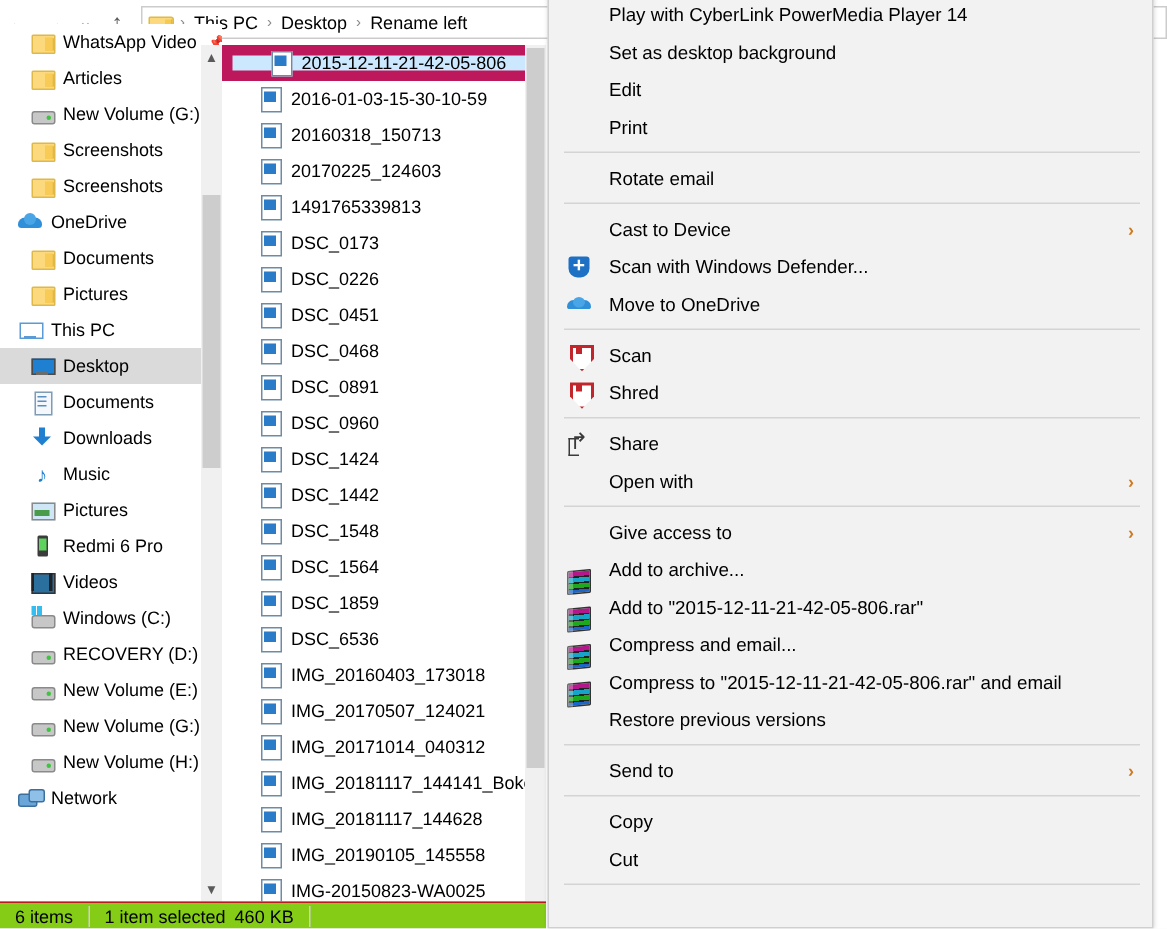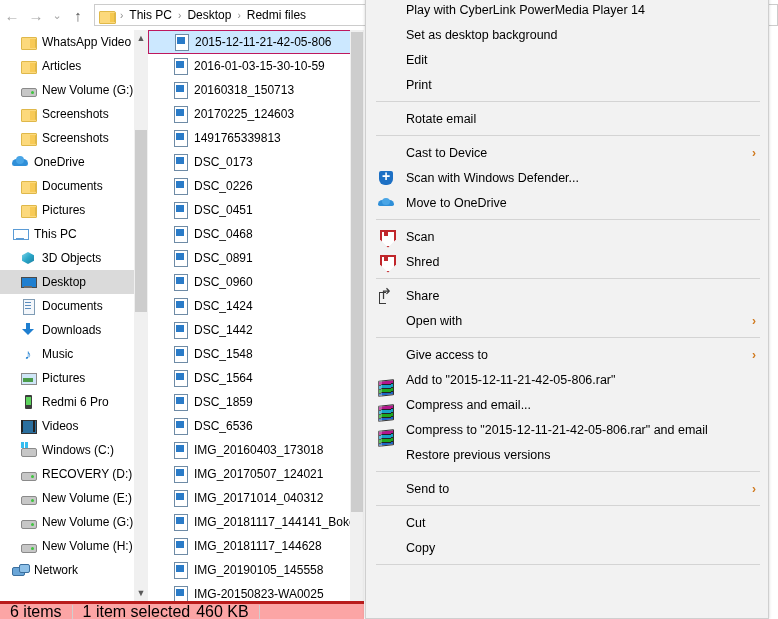--- a/index.html
+++ b/index.html
@@ -40,21 +40,21 @@
     content:""; position:absolute; left:0; top:2px; width:15px; height:11px;
     background:#fcd97c; border:1px solid #e0b949; border-radius:1px 2px 1px 1px;
   }
   .folder-mini:after{
     content:""; position:absolute; left:11px; top:4px; width:4px; height:9px;
     background:#f6c94f; border-right:1px solid #e0b949;
   }
 
   
   .sidebar {
-    position:absolute; left:0; top:30px; width: 148px; height: 571px;
+    position:absolute; left:0; top:16px; width: 148px; height: 571px;
     background: #ffffff; overflow: hidden;
   }
   .side-item {
     height: 24px; display:flex; align-items:center; gap:6px;
     padding-left: 6px; font-size: 12px; color:#000; white-space: nowrap;
   }
   .side-item.indent1 { padding-left: 12px; }
   .side-item.indent2 { padding-left: 20px; }
   .side-item.selected { background:#dadada; }
   .side-ico { width:16px; height:16px; flex:0 0 auto; position:relative; }
@@ -197,21 +197,21 @@
 
   
   .filelist {
     position:absolute; left:148px; top:30px; width:216px; height:571px;
     background:#fff; overflow:hidden;
   }
   .file-row {
     height: 24px; display:flex; align-items:center; gap:6px;
     padding-left: 24px; font-size:12px; white-space:nowrap;
   }
-  .file-row.selected { background:#cce8ff; border:1px solid #be185d; height:24px; }
+  .file-row.selected { background:#cce8ff; border:7px solid #be185d; height:24px; }
   .file-ico { width:16px; height:16px; position:relative; flex:0 0 auto; }
   .file-ico:before{
     content:""; position:absolute; left:2px; top:0px; width:12px; height:15px;
     background:#ffffff; border:1px solid #6e8ba6;
   }
   .file-ico:after{
     content:""; position:absolute; left:4px; top:3px; width:8px; height:7px;
     background:#2a7bc8;
   }
 
@@ -220,22 +220,22 @@
     position:absolute; left:350px; top:30px; width:14px; height:571px;
     background:#f0f0f0;
   }
   .list-scroll .thumb {
     position:absolute; left:1px; top:2px; width:12px; height:480px; background:#cdcdcd;
   }
 
   
   .statusbar {
     position:absolute; left:0; top:601px; width:364px; height:18px;
-    background:#fca5a5; border-top:3px solid #b91c1c;
-    display:flex; align-items:center; font-size:16px; color:#000;
+    background:#84cc16; border-top:1px solid #b91c1c;
+    display:flex; align-items:center; font-size:12px; color:#000;
   }
   .status-seg { padding: 0 10px; height:18px; display:flex; align-items:center; }
   .status-div { width:1px; height:14px; background:#cfcfcf; }
 
   
   .ctxmenu {
     position:absolute; left:365px; top:-4px; width:404px; height:623px;
     background:#f2f2f2; border:1px solid #cfcfcf;
     font-size:12.5px; color:#000;
     box-shadow: 0 0 3px rgba(0,0,0,0.18);
@@ -316,21 +316,21 @@
     <div class="nav-btn">→</div>
     <div class="nav-btn small">⌄</div>
     <div class="nav-btn enabled">↑</div>
     <div class="addr">
       <span class="folder-mini"></span>
       <span class="crumb-sep">›</span>
       <span class="crumb">This PC</span>
       <span class="crumb-sep">›</span>
       <span class="crumb">Desktop</span>
       <span class="crumb-sep">›</span>
-      <span class="crumb">Redmi files</span>
+      <span class="crumb">Rename left</span>
     </div>
   </div>
 
   <div class="sidebar" id="sidebar">
       <div class="side-item indent2">
         <span class="side-ico ic-folder"></span>
         <span>WhatsApp Video</span>
         <span class="pin" style="font-size: 9px;">📌</span>
       </div>
       <div class="side-item indent2">
@@ -357,24 +357,20 @@
         <span class="side-ico ic-folder"></span>
         <span>Documents</span>
       </div>
       <div class="side-item indent2">
         <span class="side-ico ic-folder"></span>
         <span>Pictures</span>
       </div>
       <div class="side-item indent1">
         <span class="side-ico ic-pc"></span>
         <span>This PC</span>
-      </div>
-      <div class="side-item indent2">
-        <span class="side-ico ic-cube"></span>
-        <span>3D Objects</span>
       </div>
       <div class="side-item indent2 selected">
         <span class="side-ico ic-desktop"></span>
         <span>Desktop</span>
       </div>
       <div class="side-item indent2">
         <span class="side-ico ic-doc"></span>
         <span>Documents</span>
       </div>
       <div class="side-item indent2">
@@ -592,42 +588,46 @@
           <span>Open with</span>
           <span class="chev">›</span>
         </div>
         <div class="sep"></div>
         <div class="mi">
           <span>Give access to</span>
           <span class="chev">›</span>
         </div>
         <div class="mi">
           <span class="mico rar"></span>
+          <span>Add to archive...</span>
+        </div>
+        <div class="mi">
+          <span class="mico rar"></span>
           <span>Add to "2015-12-11-21-42-05-806.rar"</span>
         </div>
         <div class="mi">
           <span class="mico rar"></span>
           <span>Compress and email...</span>
         </div>
         <div class="mi">
           <span class="mico rar"></span>
           <span>Compress to "2015-12-11-21-42-05-806.rar" and email</span>
         </div>
         <div class="mi">
           <span>Restore previous versions</span>
         </div>
         <div class="sep"></div>
         <div class="mi">
           <span>Send to</span>
           <span class="chev">›</span>
         </div>
         <div class="sep"></div>
         <div class="mi">
+          <span>Copy</span>
+        </div>
+        <div class="mi">
           <span>Cut</span>
         </div>
-        <div class="mi">
-          <span>Copy</span>
-        </div>
         <div class="sep"></div>
       </div>
   </div>
 
 </div>
 
 </body></html>

